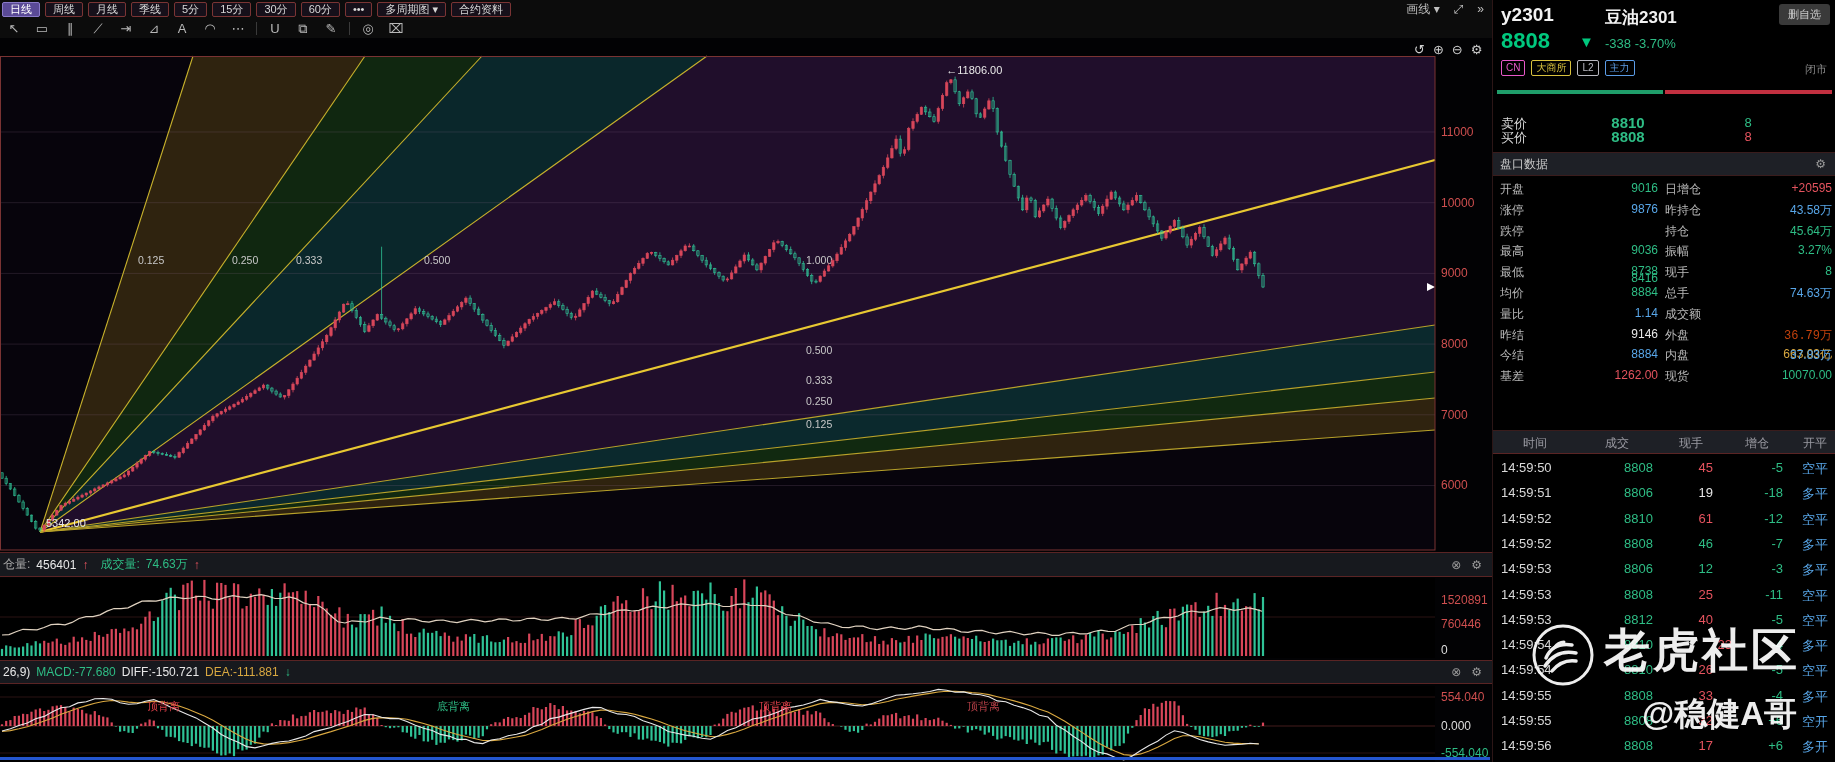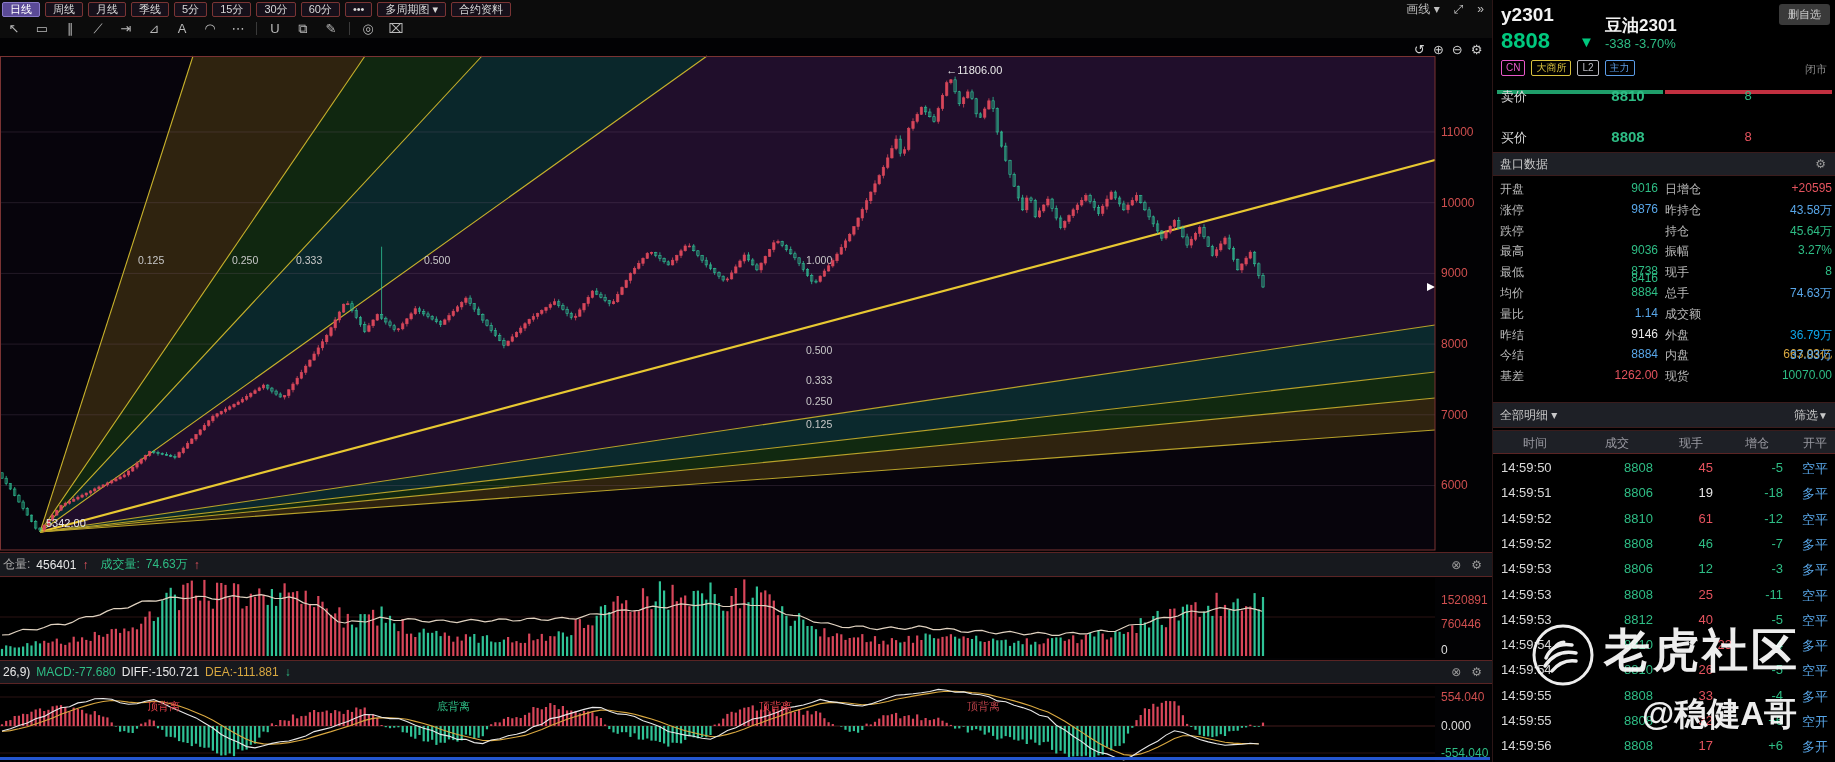--- a/index.html
+++ b/index.html
@@ -18,21 +18,21 @@
   .chart-controls{position:absolute;left:1414px;top:40px;width:76px;height:18px;display:flex;gap:8px;align-items:center;color:#cfcfcf;font-size:13px;z-index:5;}
   .chart-controls span{cursor:pointer;}
   .pane-head{position:absolute;left:0;width:1492px;background:#17191e;border-top:1px solid #5a2424;border-bottom:1px solid #5a2424;box-sizing:border-box;font-size:12px;display:flex;align-items:center;gap:6px;padding-left:3px;z-index:4;}
   .pane-head .icons{position:absolute;right:10px;display:flex;gap:10px;color:#9a9a9a;font-size:12px;}
   .vol-head{top:552px;height:25px;}
   .macd-head{top:660px;height:24px;}
   .lab-dim{color:#a8a8a8;} .lab-w{color:#e8e8e8;} .lab-g{color:#2ebd85;} .lab-y{color:#d9a840;} .lab-r{color:#e5535e;}
   
   .panel{position:absolute;left:1492px;top:0;width:343px;height:762px;background:#000;border-left:1px solid #2c1616;box-sizing:border-box;}
   .p-code{position:absolute;left:8px;top:4px;font-size:19px;font-weight:bold;color:#f2f2f2;}
-  .p-name{position:absolute;left:112px;top:6px;font-size:17px;font-weight:bold;color:#f2f2f2;margin-top:8px;}
+  .p-name{position:absolute;left:112px;top:6px;font-size:17px;font-weight:bold;color:#f2f2f2;}
   .p-del{position:absolute;right:5px;top:4px;background:#3a3a3a;border-radius:3px;color:#cfcfcf;font-size:11px;padding:3px 9px;cursor:pointer;}
   .p-price{position:absolute;left:8px;top:28px;font-size:22px;font-weight:bold;color:#00c87e;}
   .p-arrow{position:absolute;left:86px;top:33px;font-size:15px;color:#00c87e;}
   .p-chg{position:absolute;left:112px;top:36px;font-size:13px;color:#2ebd85;}
   .p-tags{position:absolute;left:8px;top:60px;display:flex;gap:6px;}
   .tag{font-size:10px;line-height:12px;padding:1px 4px;border:1px solid;border-radius:2px;}
   .p-status{position:absolute;right:8px;top:62px;font-size:11px;color:#8a8a8a;}
   .gauge{position:absolute;left:4px;top:90px;width:335px;height:4px;display:flex;}
   .gauge .gg{background:#1f9e6a;} .gauge .gr{background:#c23040;flex:1;margin-left:2px;}
   .ba-row{position:absolute;left:0;width:343px;height:26px;}
@@ -1415,21 +1415,21 @@
         <span class="tag" style="color: rgb(217, 194, 62); border-color: rgb(217, 194, 62);">大商所</span>
         <span class="tag" style="color: rgb(184, 184, 192); border-color: rgb(184, 184, 192); text-align: center;">L2</span>
         <span class="tag" style="color: rgb(91, 156, 230); border-color: rgb(91, 156, 230);">主力</span>
       </div>
     <div class="p-status">闭市</div>
     <div class="gauge">
         <div class="gg" style="width:166px"></div>
         <div class="gr"></div>
       </div>
 
-    <div class="ba-row" style="top:83px">
+    <div class="ba-row" style="top:110px">
       <span class="l">卖价</span>
       <span class="v" style="color:#2ebd85">8810</span>
       <span class="q" style="color:#2ebd85">8</span>
     </div>
     <div class="ba-row" style="top:124px">
       <span class="l">买价</span>
       <span class="v" style="color:#2ebd85">8808</span>
       <span class="q" style="color:#e5535e">8</span>
     </div>
 
@@ -1477,40 +1477,36 @@
         <div class="qrow" style="top: 124.8px;">
           <span class="l1">量比</span>
           <span class="v1" style="color: rgb(88, 166, 232);">1.14</span>
           <span class="l2">成交额</span>
           <span class="v2" style="color: rgb(217, 168, 64); margin-top: 40px;">663.03亿</span>
         </div>
         <div class="qrow" style="top: 145.6px;">
           <span class="l1">昨结</span>
           <span class="v1" style="color: rgb(232, 232, 232);">9146</span>
           <span class="l2">外盘</span>
-          <span class="v2" style="color: #0ea5e9;">36.79万</span>
+          <span class="v2" style="color: #c2410c; font-family: Liberation Mono, monospace;">36.79万</span>
         </div>
         <div class="qrow" style="top: 166.4px;">
           <span class="l1">今结</span>
           <span class="v1" style="color: rgb(88, 166, 232);">8884</span>
           <span class="l2">内盘</span>
           <span class="v2" style="color: rgb(88, 166, 232);">37.83万</span>
         </div>
         <div class="qrow" style="top: 187.2px;">
           <span class="l1">基差</span>
           <span class="v1" style="color: rgb(229, 83, 94);">1262.00</span>
           <span class="l2">现货</span>
           <span class="v2" style="color: rgb(46, 189, 133);">10070.00</span>
         </div>
       </div>
 
-    <div class="sect" style="top:402px;height:26px">
-      <span><span>全部明细</span> <span>▾</span></span>
-      <span style="position:absolute;right:8px"><span>筛选</span><span style="font-size:10px">▼</span></span>
-    </div>
 
     <div class="thead" id="tick-head">
         <span style="left: 30px;">时间</span>
         <span style="left: 112px;">成交</span>
         <span style="left: 186px;">现手</span>
         <span style="left: 252px;">增仓</span>
         <span style="left: 310px;">开平</span>
       </div>
     <div id="tick-rows">
         <div class="trow" style="top: 456px;">

